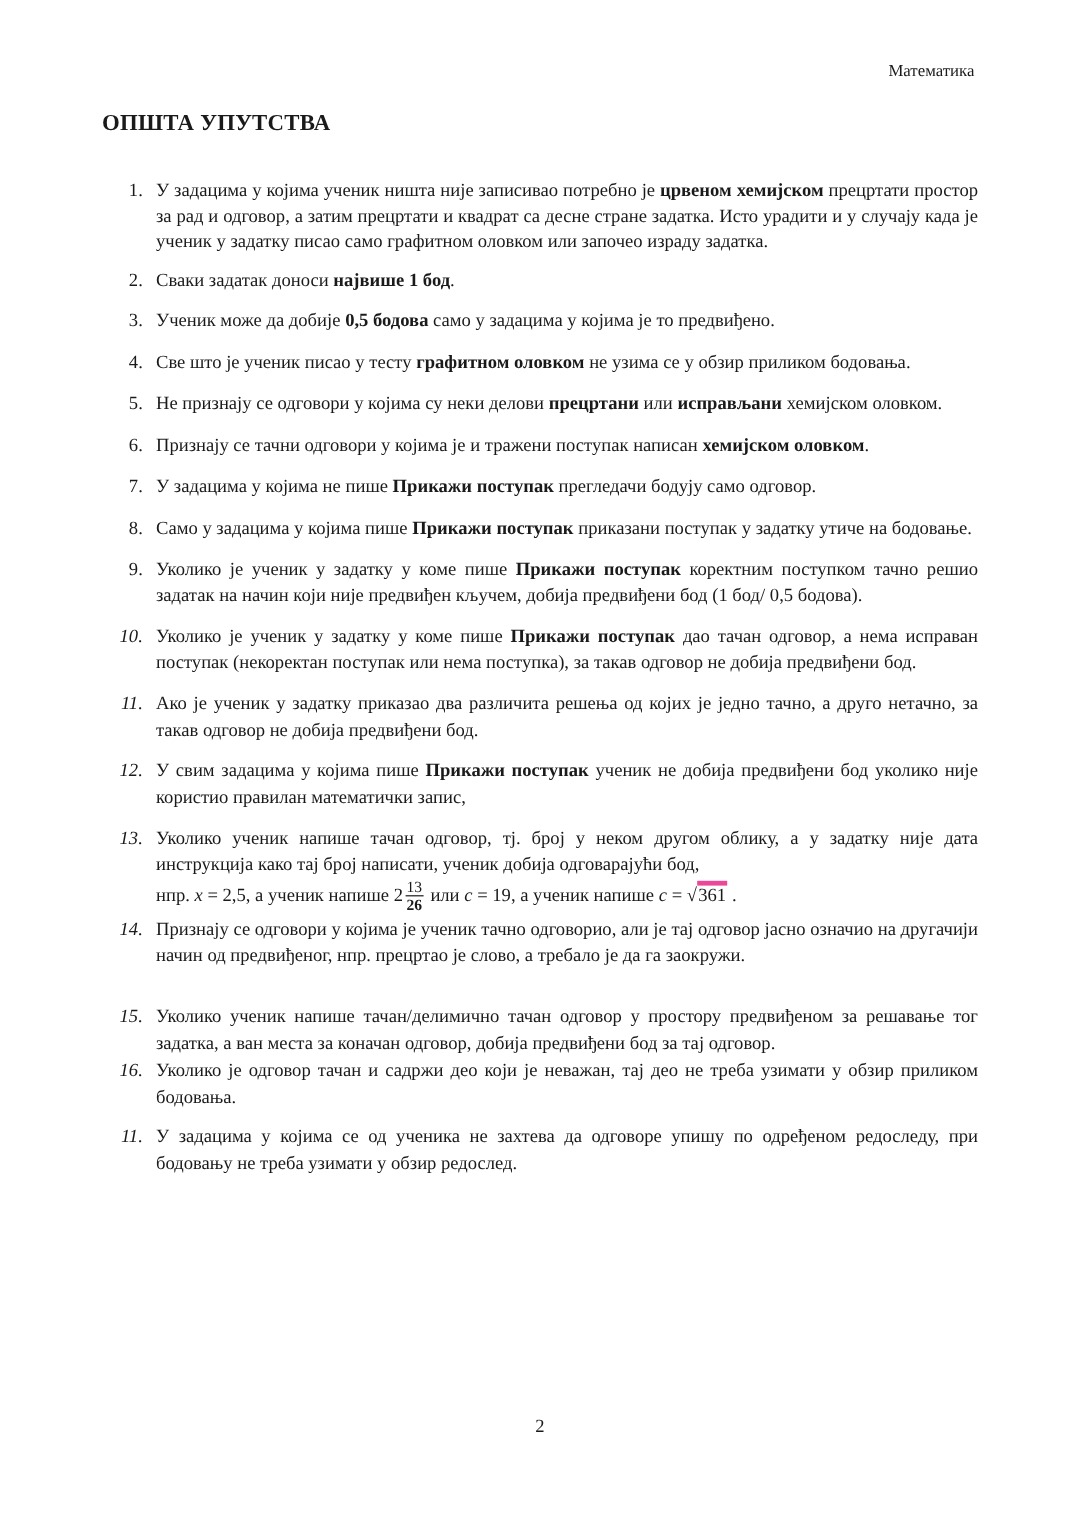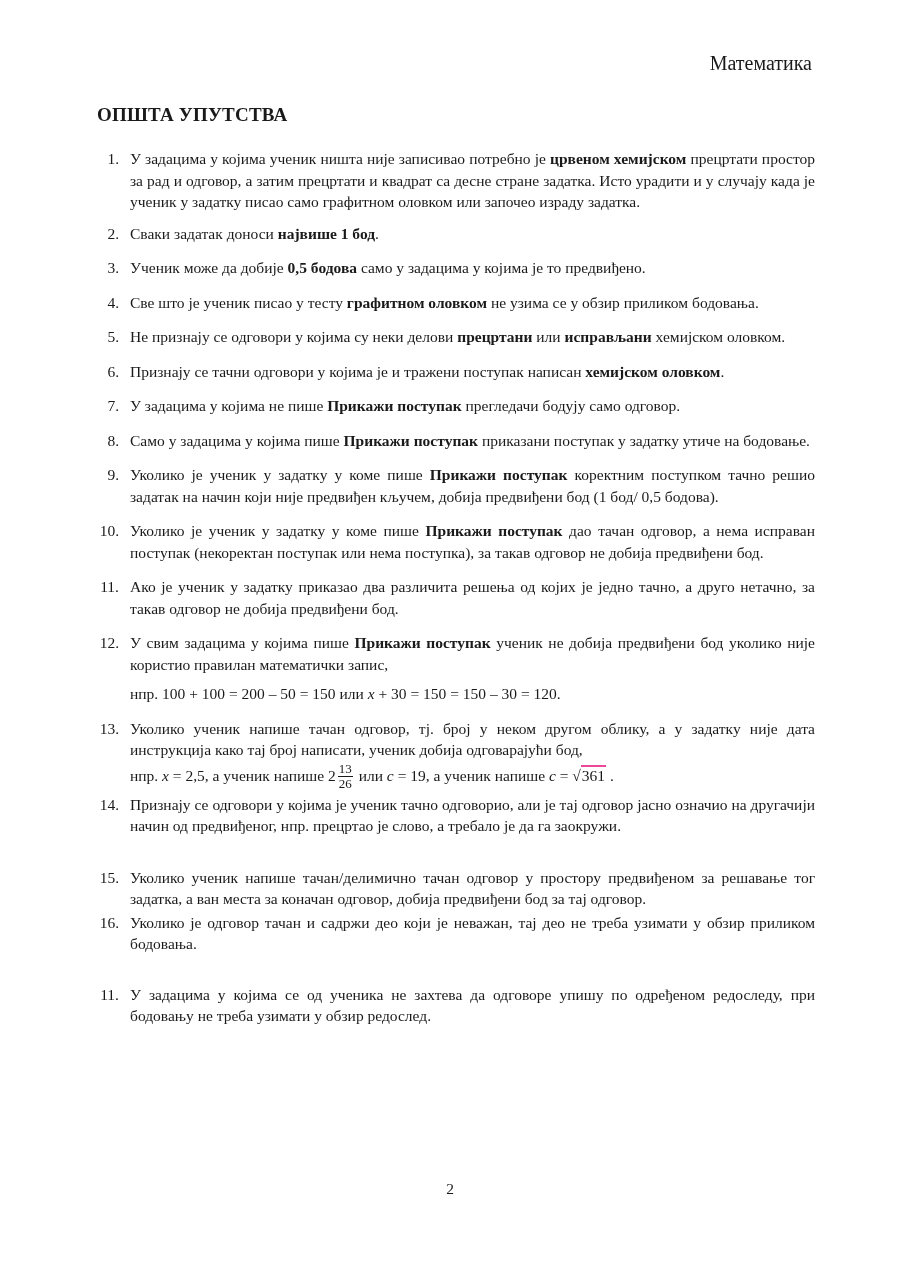--- a/index.html
+++ b/index.html
@@ -1,30 +1,30 @@
 <!DOCTYPE html>
 <html><head>
   <meta charset="utf-8">
   <style>
     html, body { margin: 0; padding: 0; background: #ffffff; }
     body { width: 900px; height: 1273px; position: relative; overflow: hidden;
       font-family: "Liberation Serif", "DejaVu Serif", serif; color: #1a1a1a; }
-    .header-subject { position: absolute; top: 52px; right: 88px; font-size: 20px; }
-    .title { position: absolute; top: 92px; left: 85px; font-size: 19px; font-weight: bold; margin: 12px; letter-spacing: 0.2px; text-align: center; }
+    .header-subject { position: absolute; top: 52px; right: 88px; font-size: 14px; }
+    .title { position: absolute; top: 92px; left: 85px; font-size: 19px; font-weight: bold; margin: 0; letter-spacing: 0.2px; text-align: center; }
     .list { position: absolute; top: 148px; left: 85px; width: 730px; margin: 0; padding: 0; list-style: none; }
     .item { position: relative; padding-left: 45px; font-size: 15.5px; line-height: 21.5px; text-align: justify; }
     .num { position: absolute; left: 8px; top: 0; width: 26px; text-align: right; }
-    .num.wide { left: 0px; width: 34px; }
+    .num.wide { left: 0px; width: 34px; font-style: italic; }
     .item b { font-weight: bold; }
     .example { display: block; margin-top: 8px; }
     .frac { display: inline-block; vertical-align: middle; text-align: center; font-size: 13px; line-height: 14px; margin: 0 2px; position: relative; top: -1px; }
     .frac .top { display: block; border-bottom: 1px solid #1a1a1a; padding: 0 1px; }
-    .frac .bot { display: block; }
+    .frac .bot { display: block; font-weight: bold; }
     .sqrt { display: inline-block; }
-    .sqrt .rad { border-top: 2px solid #ec4899; padding: 0 1px; }
+    .sqrt .rad { border-top: 4px solid #ec4899; padding: 0 1px; }
     i { font-style: italic; }
     .page-number { position: absolute; top: 1180px; left: 0; width: 900px; text-align: center; font-size: 15.5px; }
   </style>
 </head>
 <body>
 
 <div>
   <div class="header-subject">Математика</div>
   <h1 class="title">ОПШТА УПУТСТВА</h1>
 
@@ -81,40 +81,39 @@
     </li>
 
     <li class="item" style="margin-bottom:13px">
       <span class="num wide">11.</span>
       <span>Ако је ученик у задатку приказао два различита решења од којих је једно тачно, а друго нетачно, за такав одговор не добија предвиђени бод.</span>
     </li>
 
     <li class="item" style="margin-bottom:13px">
       <span class="num wide">12.</span>
       <span>У свим задацима у којима пише </span><b>Прикажи поступак</b><span> ученик не добија предвиђени бод уколико није користио правилан математички запис,</span>
-      <span class="example"><span>нпр. 100 + 100 = 200 – 50 = 150 или </span><i>x</i><span> + 30 = 150 = 150 – 30 = 120.</span></span>
     </li>
 
     <li class="item" style="margin-bottom:2px">
       <span class="num wide">13.</span>
       <span>Уколико ученик напише тачан одговор, тј. број у неком другом облику, а у задатку није дата инструкција како тај број написати, ученик добија одговарајући бод,</span>
       <span style="display:block;margin-top:2px"><span>нпр. </span><i>x</i><span> = 2,5, а ученик напише 2</span><span class="frac"><span class="top">13</span><span class="bot">26</span></span><span> или </span><i>c</i><span> = 19, а ученик напише </span><i>c</i><span> = </span><span class="sqrt"><span>√</span><span class="rad">361</span></span><span> .</span></span>
     </li>
 
     <li class="item" style="margin-bottom:30px">
       <span class="num wide">14.</span>
       <span>Признају се одговори у којима је ученик тачно одговорио, али је тај одговор јасно означио на другачији начин од предвиђеног, нпр. прецртао је слово, а требало је да га заокружи.</span>
     </li>
 
     <li class="item" style="margin-bottom:2px">
       <span class="num wide">15.</span>
       <span>Уколико ученик напише тачан/делимично тачан одговор у простору предвиђеном за решавање тог задатка, а ван места за коначан одговор, добија предвиђени бод за тај одговор.</span>
     </li>
 
-    <li class="item" style="margin-bottom:29px">
+    <li class="item" style="margin-bottom:12px">
       <span class="num wide">16.</span>
       <span>Уколико је одговор тачан и садржи део који је неважан, тај део не треба узимати у обзир приликом бодовања.</span>
     </li>
 
     <li class="item">
       <span class="num wide">11.</span>
       <span>У задацима у којима се од ученика не захтева да одговоре упишу по одређеном редоследу, при бодовању не треба узимати у обзир редослед.</span>
     </li>
   </ol>
 

